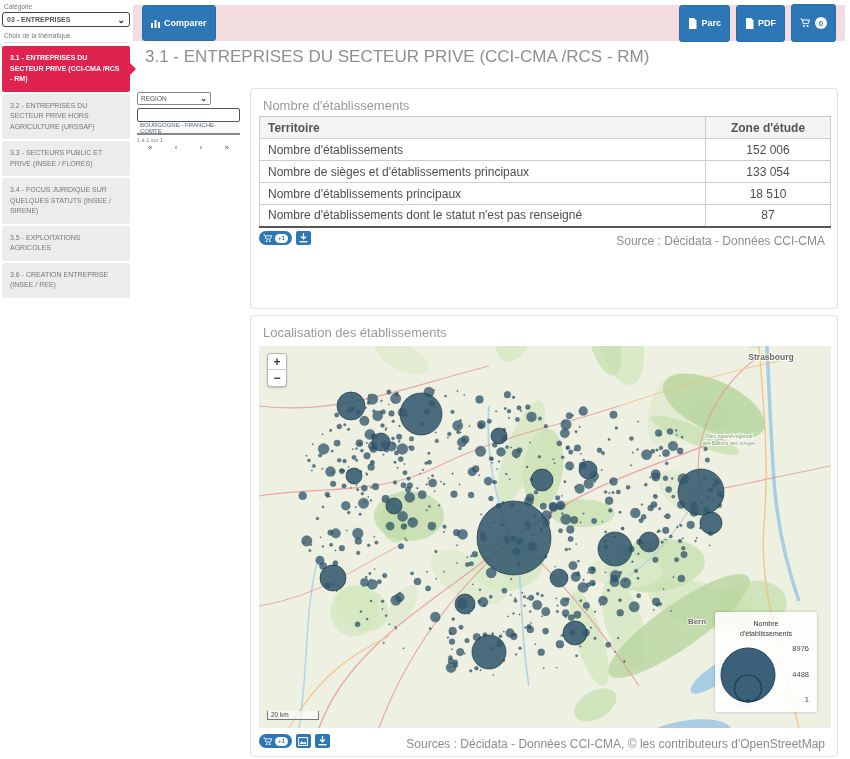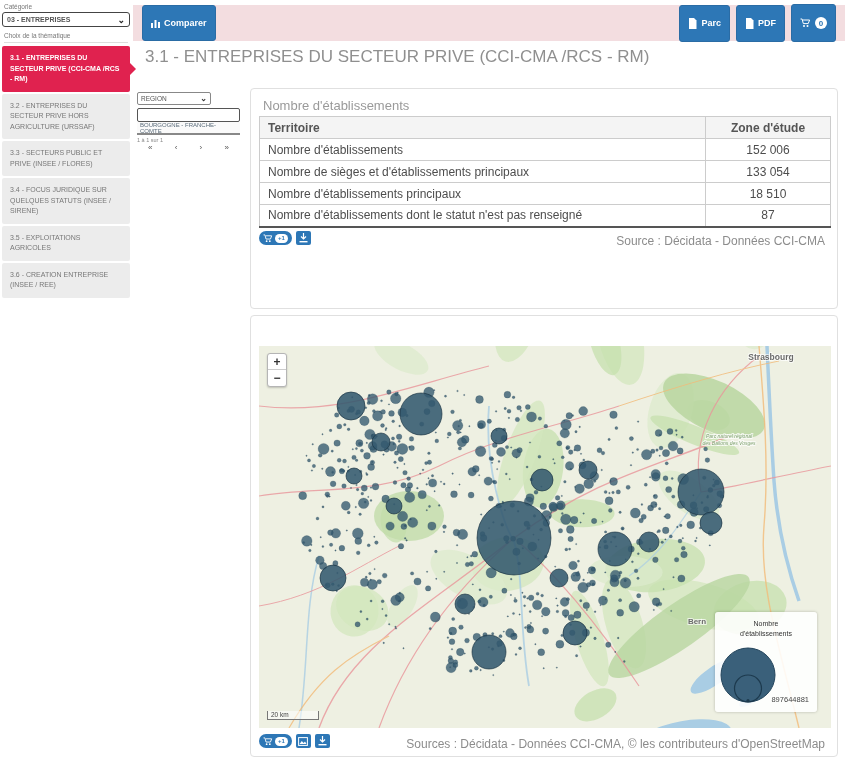--- a/index.html
+++ b/index.html
@@ -77,21 +77,21 @@
   .zoom-ctl div { height:16px; display:flex; align-items:center; justify-content:center;
                   font-size:12px; font-weight:bold; color:#333; cursor:pointer; }
   .zoom-ctl div:first-child { border-bottom:1px solid #ccc; }
   .scalebar { position:absolute; left:8px; bottom:8px; font-size:6.5px; color:#444;
               background:rgba(255,255,255,.55); border:1.5px solid #777; border-top:none;
               padding:0 3px 1px; width:52px; }
   .legend { position:absolute; right:14px; bottom:16px; width:102px; height:100px;
             background:rgba(255,255,255,.88); border-radius:3px; box-shadow:0 0 3px rgba(0,0,0,.25); }
   .legend .lg-title { font-size:7px; color:#333; text-align:center; margin-top:7px; line-height:1.45; }
   .legend svg { position:absolute; left:2px; top:30px; }
-  .lg-vals { position:absolute; right:8px; top:32px; height:60px; display:flex; flex-direction:row;
+  .lg-vals { position:absolute; right:8px; top:32px; height:60px; display:flex; flex-direction:column;
              justify-content:space-between; align-items:flex-end; font-size:7.5px; color:#444; }
 </style>
 </head>
 <body>
 
 <div class="abs sidebar">
   <div class="tiny-label">Catégorie</div>
   <div class="cat-select">
     <span>03 - ENTREPRISES</span>
     <span class="chev">⌄</span>
@@ -200,20 +200,21 @@
       <svg width="9" height="10" viewBox="0 0 9 10">
           <path d="M4.5 0v5M2 3.5l2.5 2.5L7 3.5" fill="none" stroke="#fff" stroke-width="1.2"></path>
           <rect x="0.5" y="8" width="8" height="1.4" fill="#fff"></rect>
         </svg>
     </span>
   </div>
   <div class="source-txt" style="top:145px;">Source : Décidata - Données CCI-CMA</div>
 </div>
 
 <div class="abs card card2">
+  <div class="card-title">Localisation des établissements</div>
 
   <div class="map-wrap">
     <svg id="map-svg" width="572" height="382" viewBox="0 0 572 382">
       <g id="patches">
           <ellipse cx="105.48356824554503" cy="72.57589400326833" rx="51.47123965085484" ry="22.162474087439477" fill="#d3e7bd" opacity="0.75" transform="rotate(77 286 191)"></ellipse>
           <ellipse cx="217.95825309865177" cy="201.14693185128272" rx="39.68638674239628" ry="19.9681092989631" fill="#c6e0ad" opacity="0.75" transform="rotate(97 286 191)"></ellipse>
           <ellipse cx="377.8310291515663" cy="72.84501589741558" rx="35.480791584122926" ry="16.692993232049048" fill="#dcebcc" opacity="0.75" transform="rotate(36 286 191)"></ellipse>
           <ellipse cx="456.5341891720891" cy="215.91289496561512" rx="56.7552996519953" ry="21.881577346939594" fill="#d3e7bd" opacity="0.75" transform="rotate(15 286 191)"></ellipse>
           <ellipse cx="113.9264116641134" cy="79.79086263198406" rx="35.341143880505115" ry="14.389398318715394" fill="#c6e0ad" opacity="0.75" transform="rotate(74 286 191)"></ellipse>
           <ellipse cx="418.4896590244025" cy="277.5795828984119" rx="23.59757108031772" ry="10.693663405254483" fill="#dcebcc" opacity="0.75" transform="rotate(121 286 191)"></ellipse>

